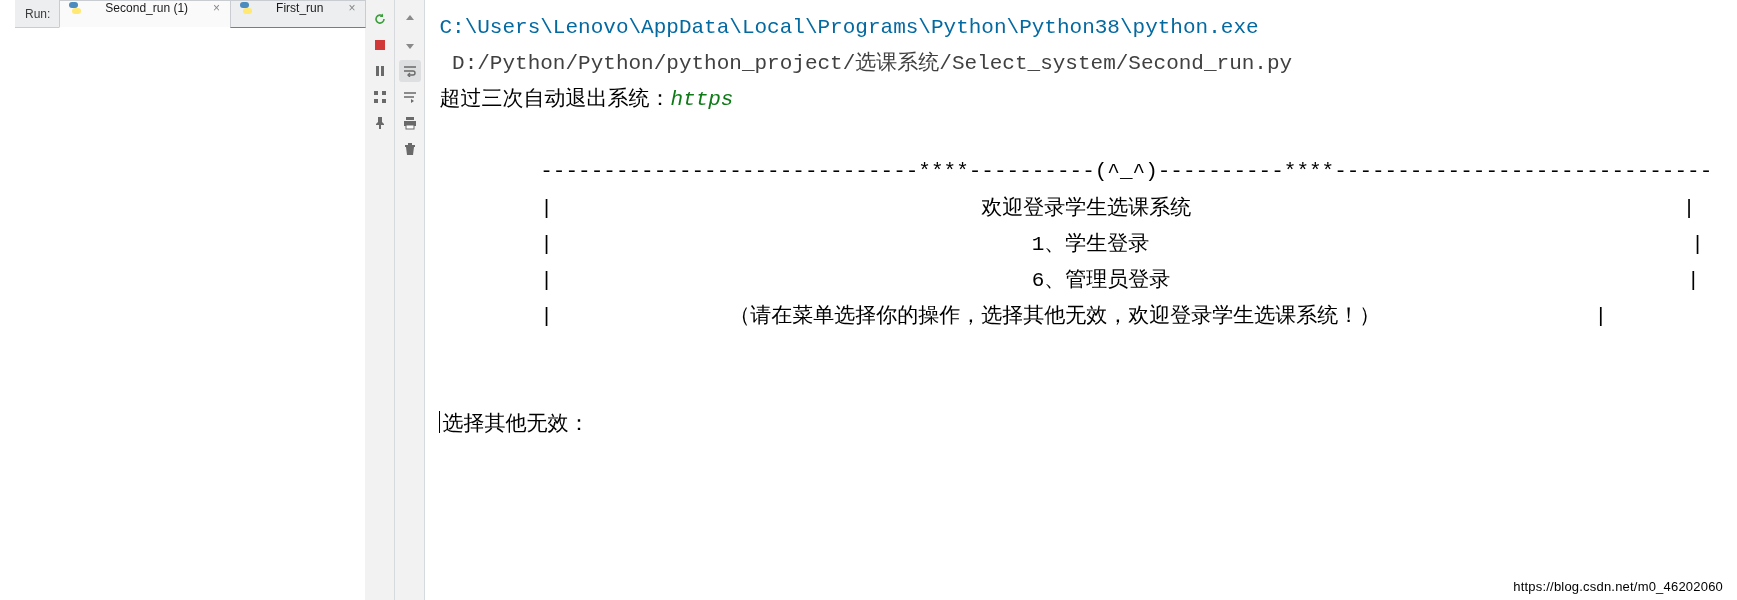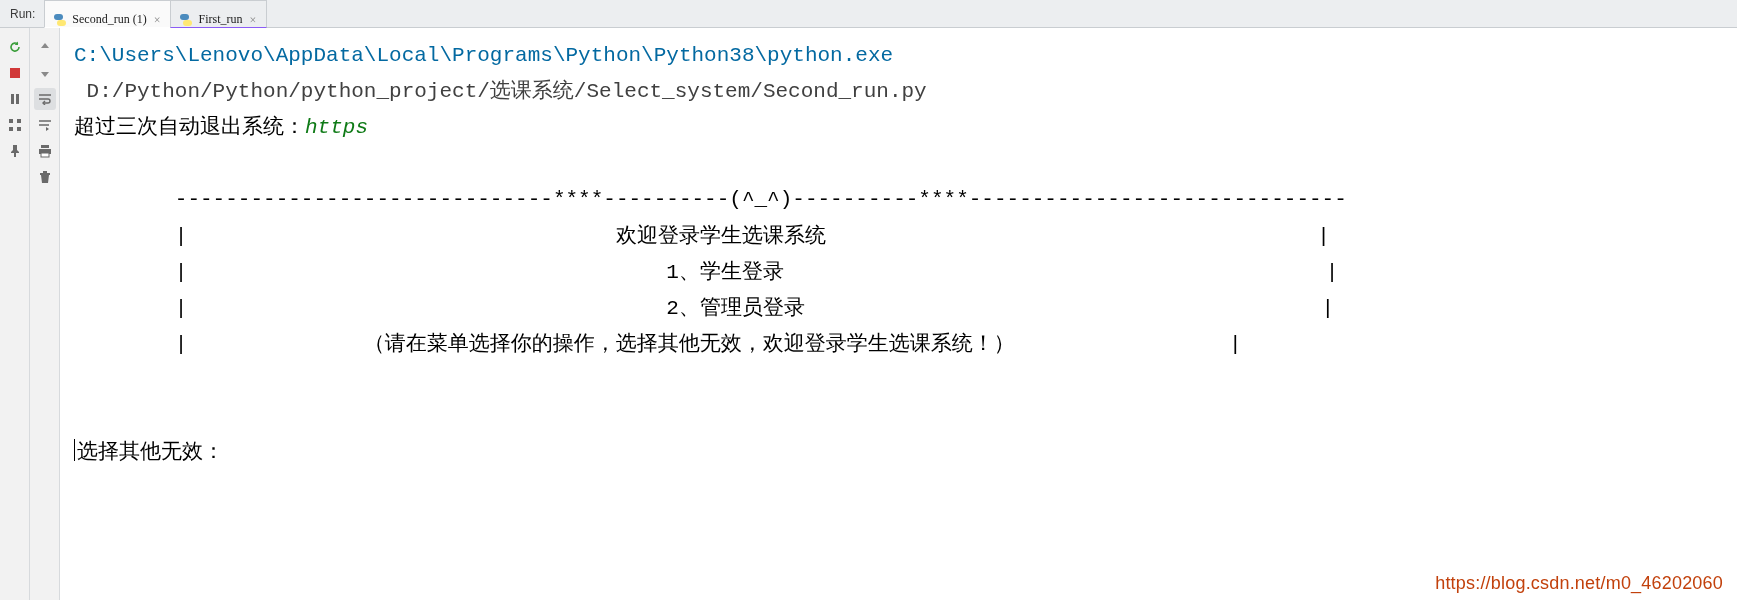--- a/index.html
+++ b/index.html
@@ -8,49 +8,48 @@
       font-size: 12px;
       background: #fff;
       color: #3b3b3b;
       width: 1737px;
       height: 600px;
       overflow: hidden;
       position: relative;
     }
     .run-panel {
       display: flex;
-      flex-direction: column;
       height: 100%;
+      margin-left: 15px;
     }
     .tab-bar {
       background:#eceef0;
       border-bottom:1px solid #c9cdd1;
       height:28px;
       display:flex;
       align-items:center;
       padding-left:4px;
       position:relative;
     }
     .run-label {
       font-size:12px;
       color:#3b3b3b;
       padding:0 9px 0 6px;
     }
     .tab {
       display:flex;
-      align-items:flex-end;
+      align-items:flex-start;
       height:28px;
       background:#fafafa;
       border:1px solid #c9cdd1;
       border-bottom:1px solid #fff;
       padding:0 8px 0 8px;
       margin-right:-1px;
-      gap:5px;
+      gap:23px;
       cursor:pointer;
-      font-family:Liberation Serif, serif;
     }
     .tab.inactive {
       background:#eceef0;
       border-bottom:1px solid #8b5cf6;
     }
     .tab-title { font-size:12px; color:#1a1a1a; }
     .tab-close {
       font-size:12px;
       color:#888;
       line-height:1;
@@ -125,22 +124,22 @@
       display:inline-block;
       width:1px; height:22px;
       background:#000;
       vertical-align:-3px;
       margin-right:2px;
     }
     .watermark {
       position:absolute;
       right:14px;
       bottom:6px;
-      color:#c2410c;
-      font-size:18px;
+      color:#000000;
+      font-size:13px;
       font-family: Arial, sans-serif;
       letter-spacing:.2px;
     }
   </style>
 </head>
 <body>
 
 <div class="run-panel">
 
   <div class="tab-bar">
@@ -232,21 +231,21 @@
       </div>
     </div>
 
     <div class="console"><span class="path-exe">C:\Users\Lenovo\AppData\Local\Programs\Python\Python38\python.exe</span>
 <span class="path-script"> D:/Python/Python/python_project/选课系统/Select_system/Second_run.py</span>
 <span>超过三次自动退出系统：</span><span class="input-val">https</span>
 <span></span>
 <span>        ------------------------------****----------(^_^)----------****------------------------------</span>
 <span>        |                                  欢迎登录学生选课系统                                       |</span>
 <span>        |                                      1、学生登录                                           |</span>
-<span>        |                                      2、管理员登录                                         |</span>
+<span>        |                                      6、管理员登录                                         |</span>
 <span>        |              （请在菜单选择你的操作，选择其他无效，欢迎登录学生选课系统！）                 |</span>
 <span></span>
 <span></span>
 <span class="cursor"></span><span>选择其他无效：</span></div>
 
   </div>
 </div>
 
 <div class="watermark">https://blog.csdn.net/m0_46202060</div>
 

